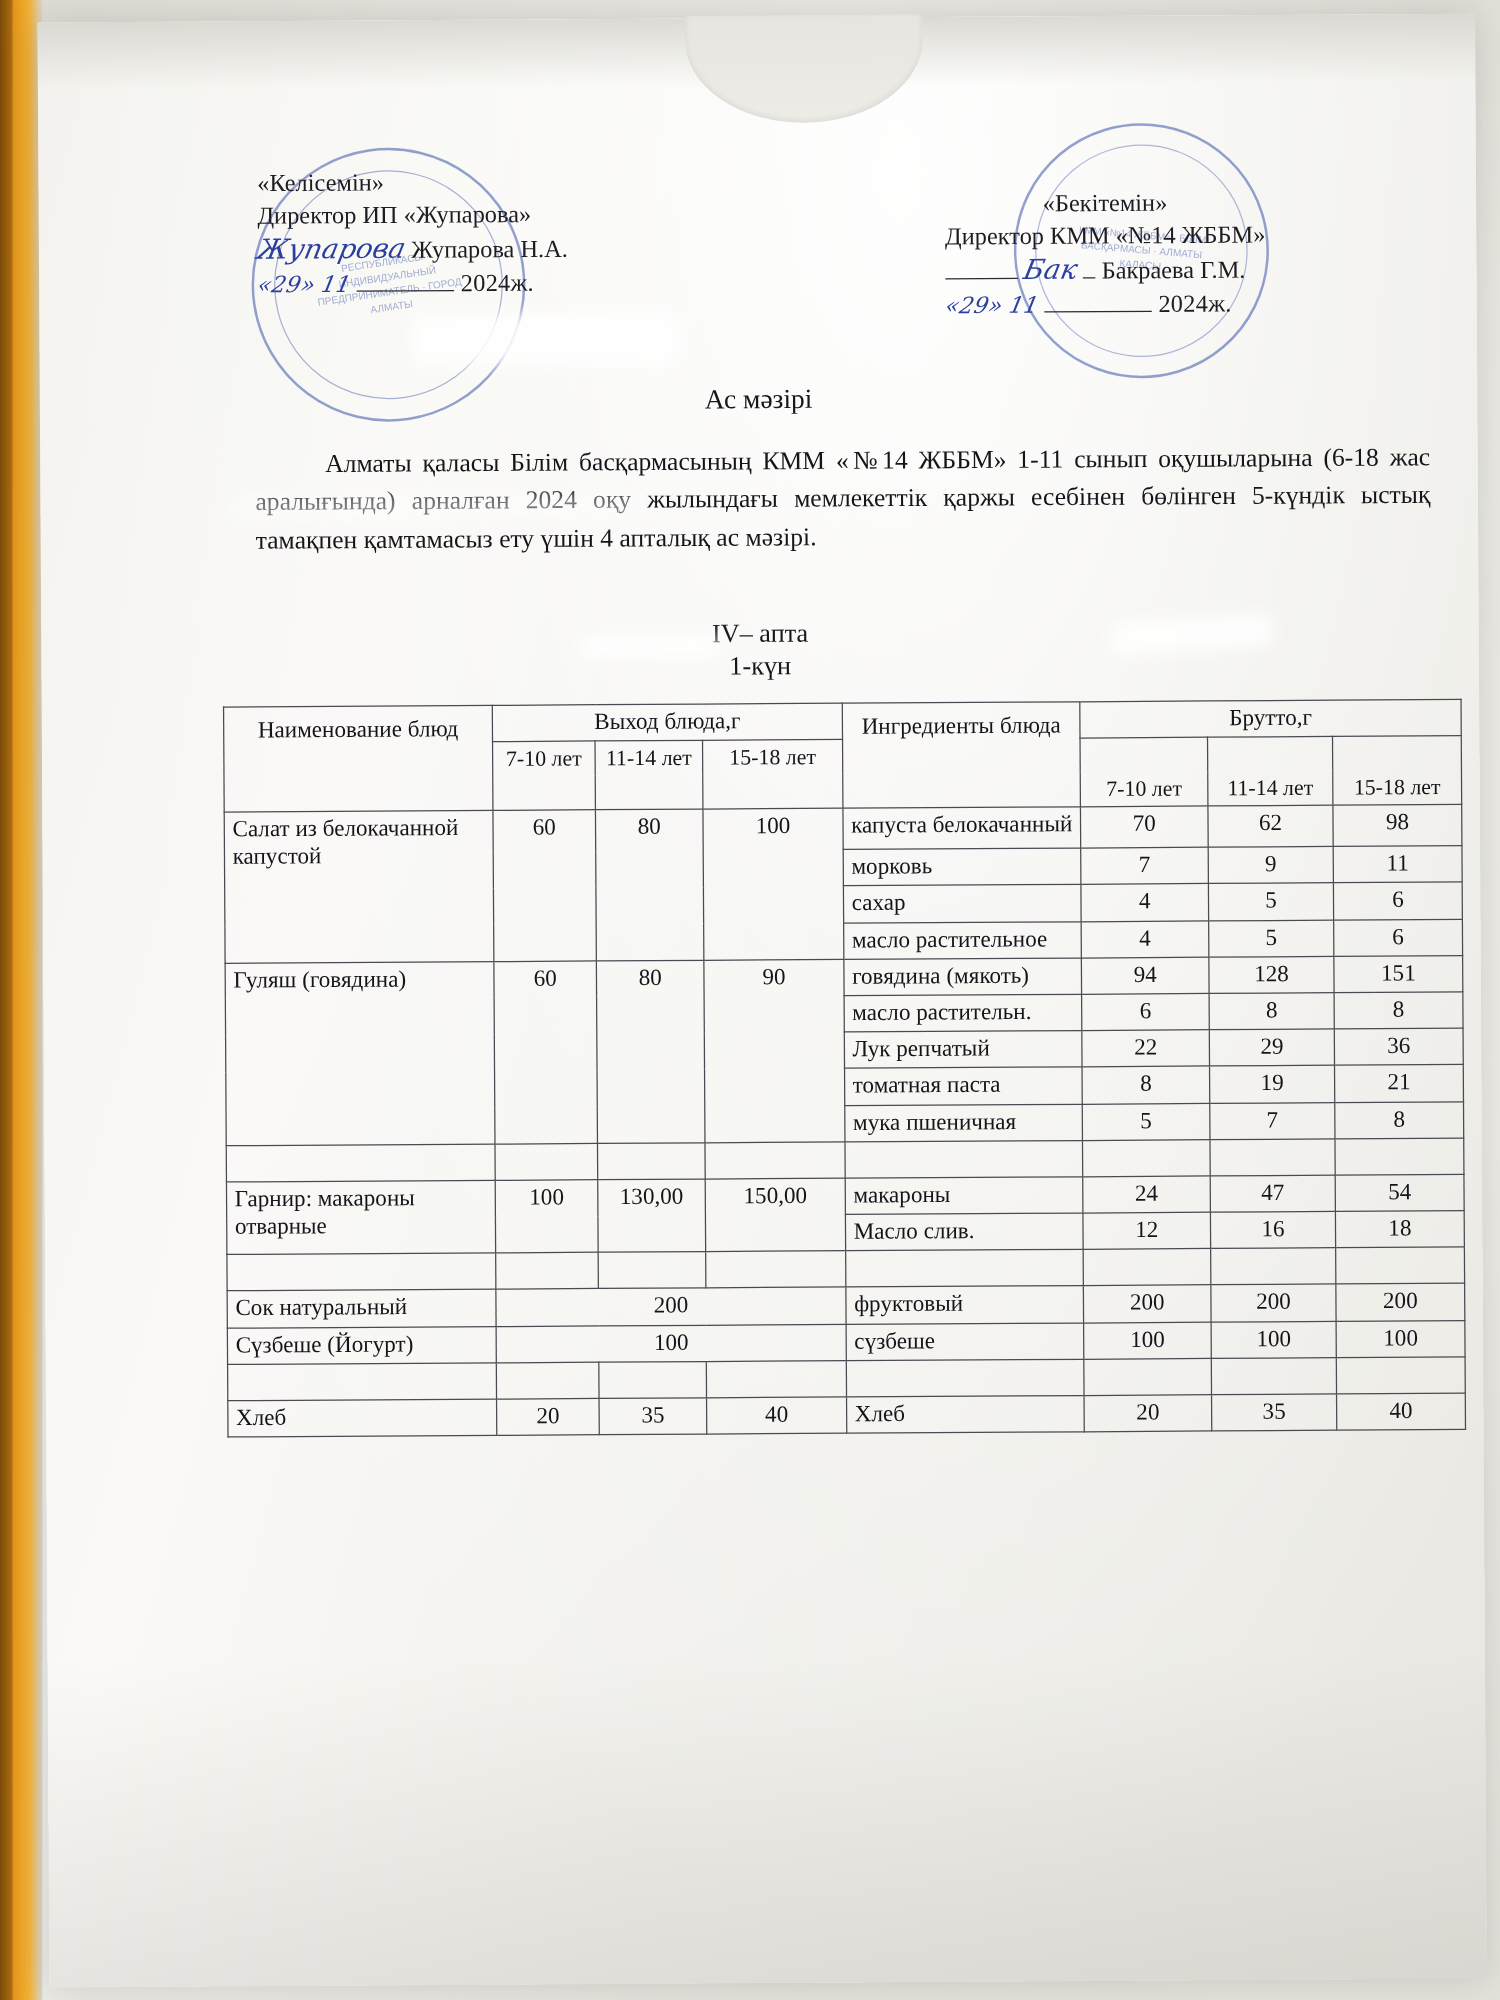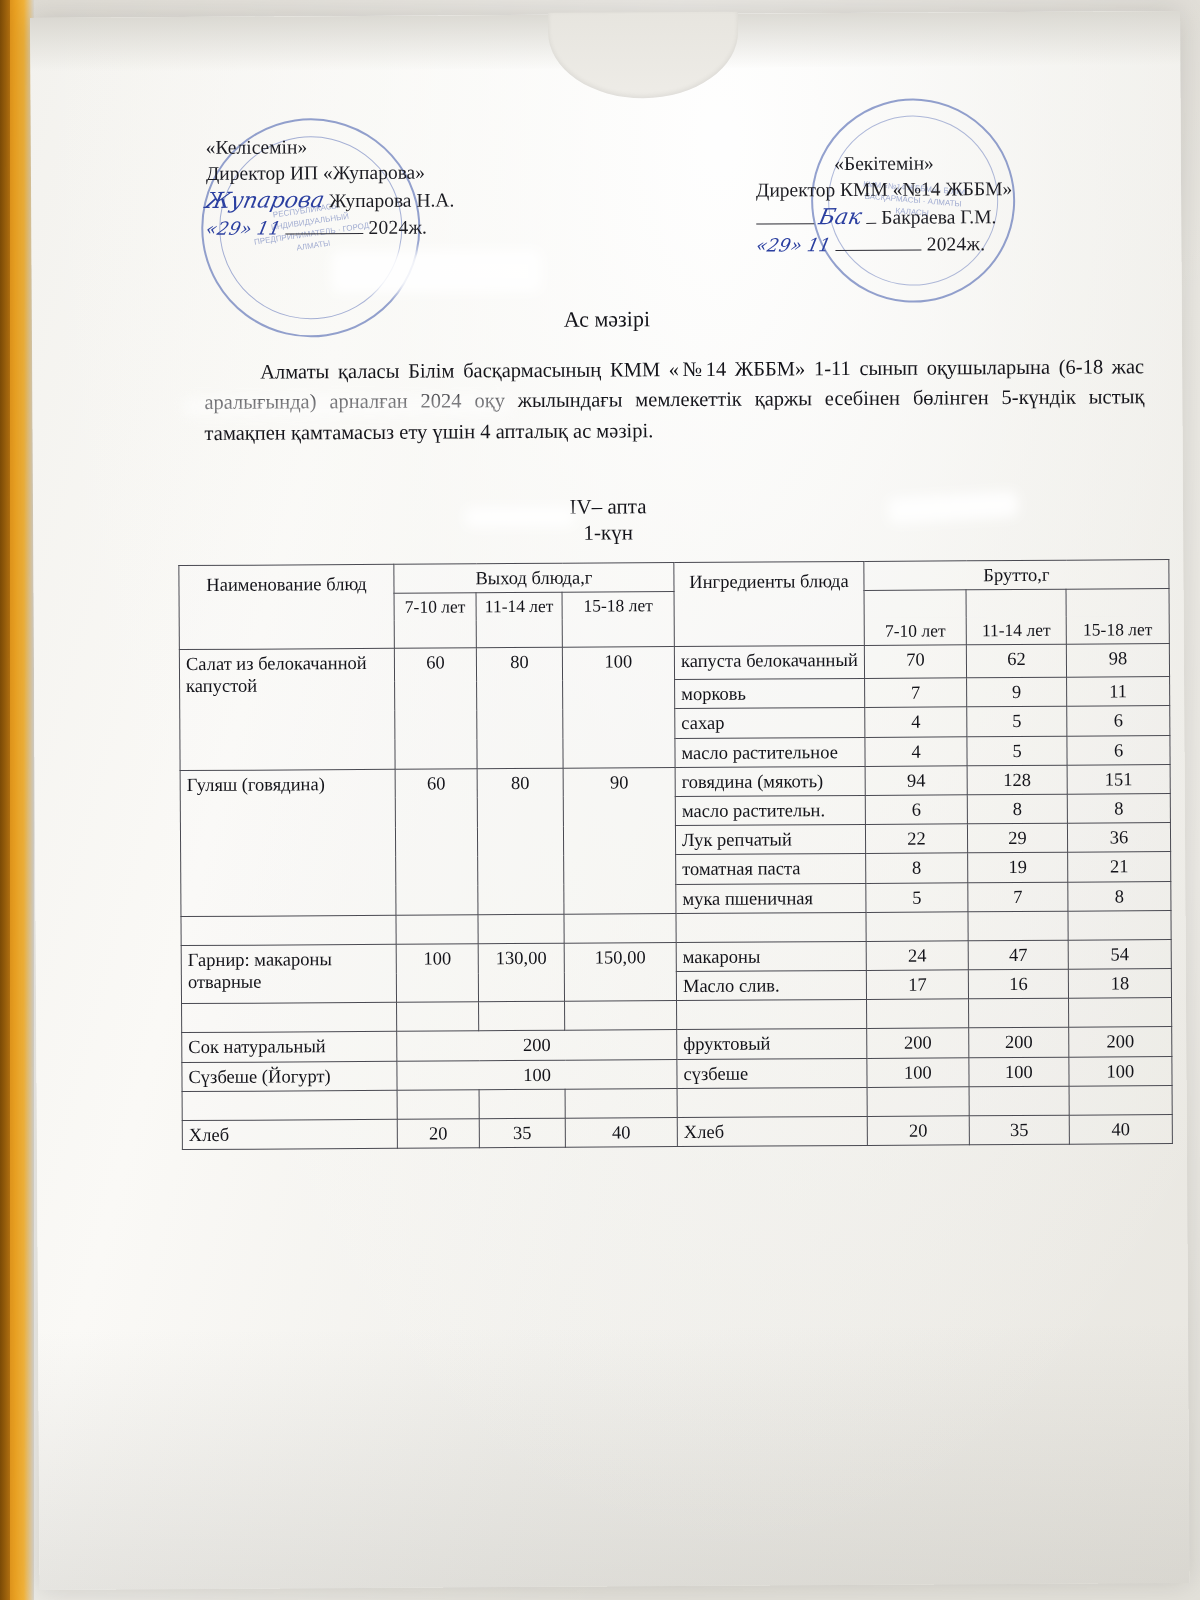--- a/index.html
+++ b/index.html
@@ -400,21 +400,21 @@
           <td class="c" rowspan="2" style="vertical-align:top">100</td>
           <td class="c" rowspan="2" style="vertical-align:top">130,00</td>
           <td class="c" rowspan="2" style="vertical-align:top">150,00</td>
           <td class="ing">макароны</td>
           <td class="c">24</td>
           <td class="c">47</td>
           <td class="c">54</td>
         </tr>
         <tr>
           <td class="ing">Масло слив.</td>
-          <td class="c">17</td>
+          <td class="c">12</td>
           <td class="c">16</td>
           <td class="c">18</td>
         </tr>
 
         <tr class="spacer-row">
           <td>&nbsp;</td>
           <td>&nbsp;</td>
           <td>&nbsp;</td>
           <td>&nbsp;</td>
           <td>&nbsp;</td>

